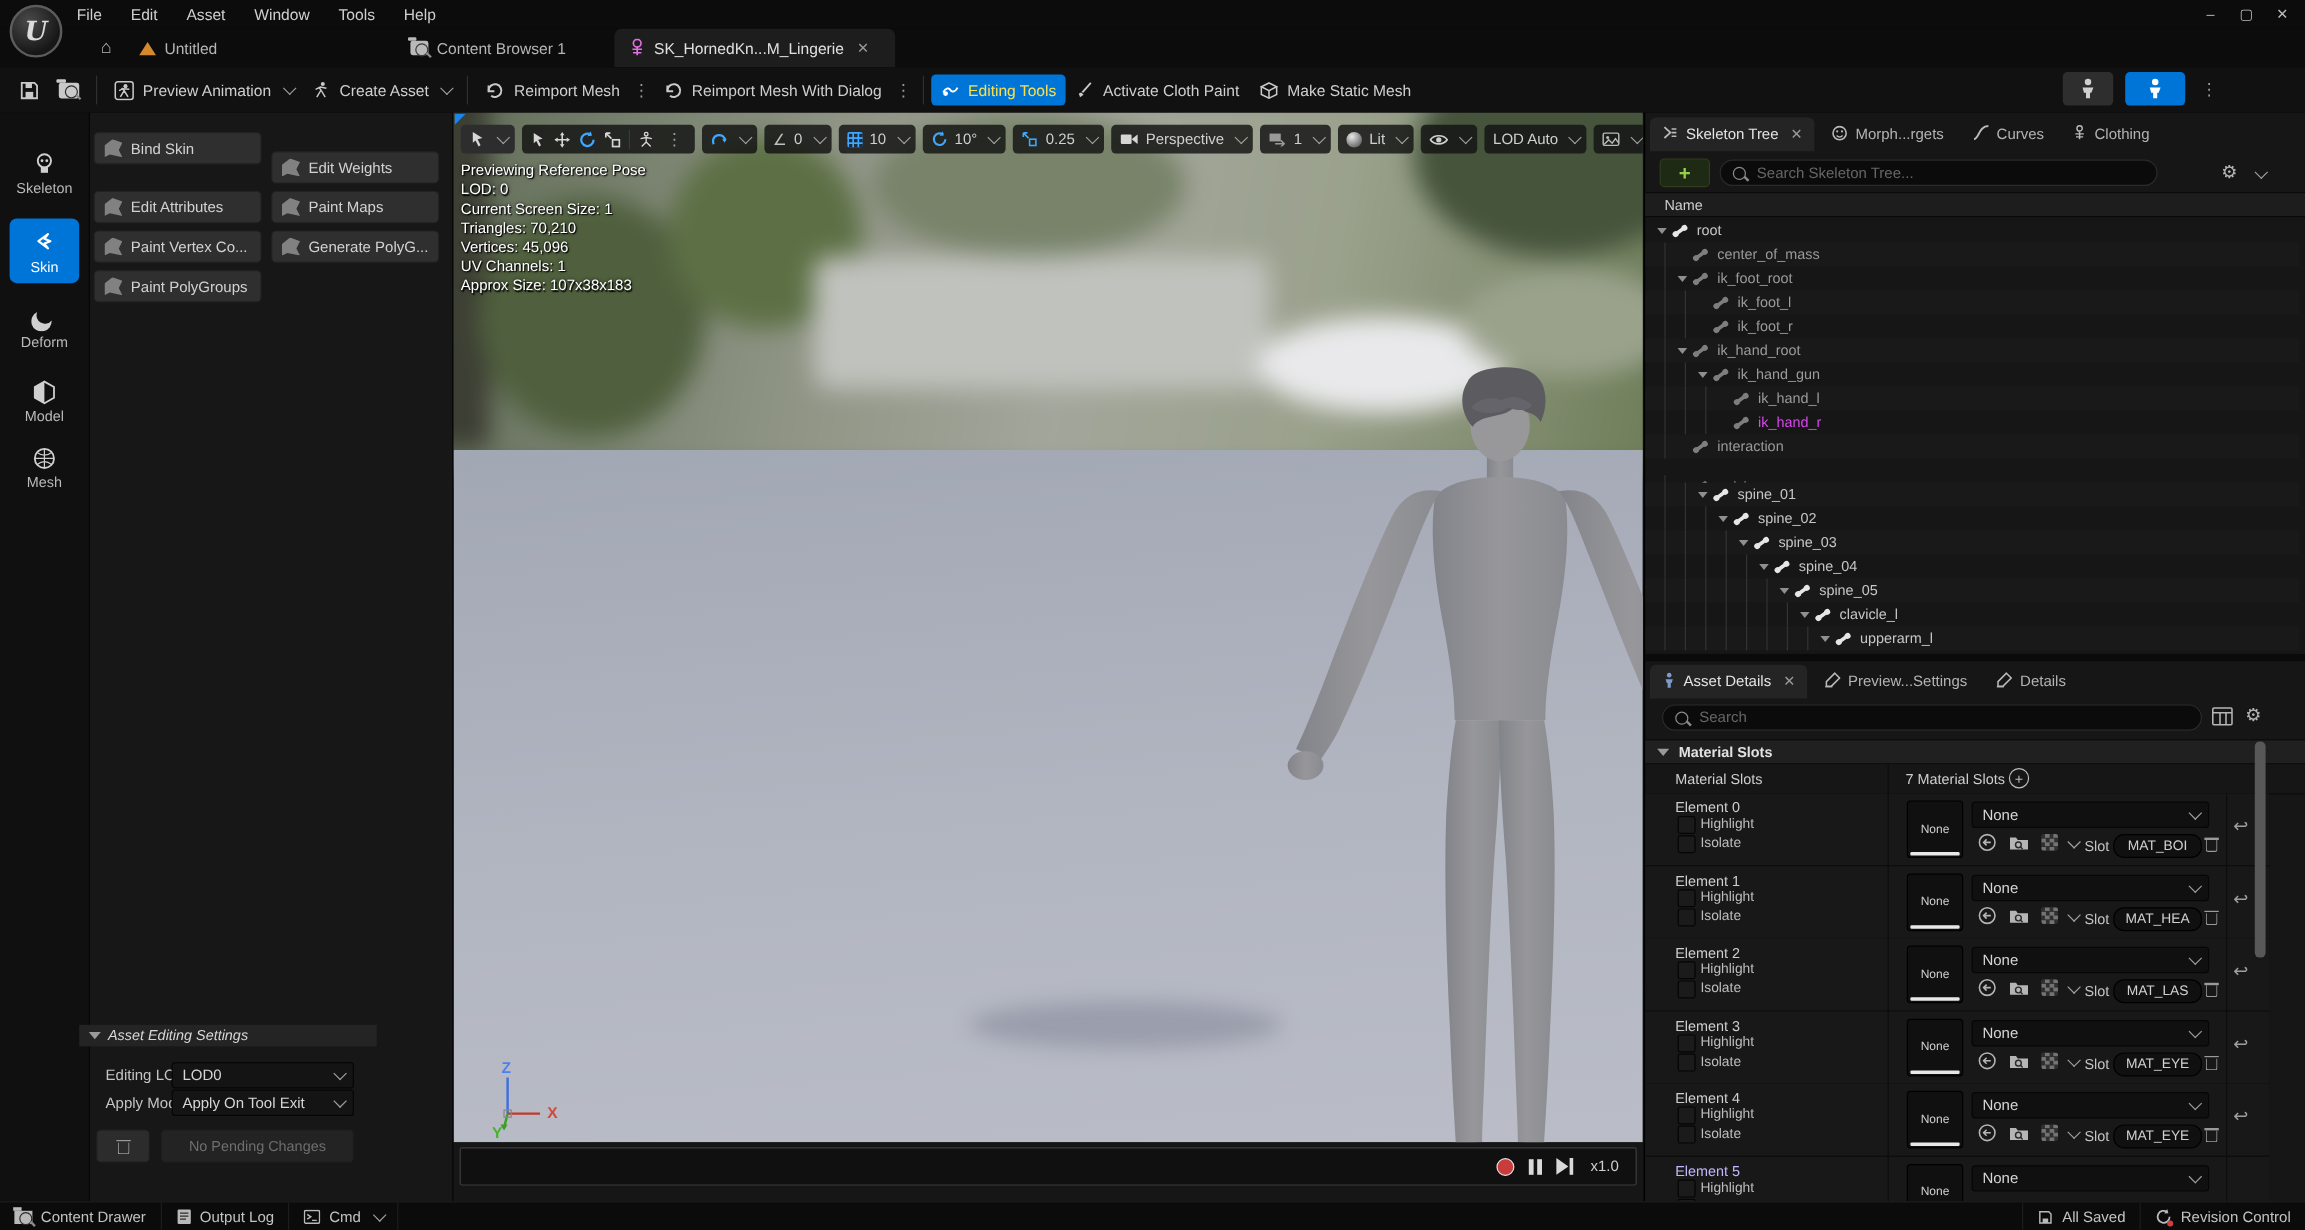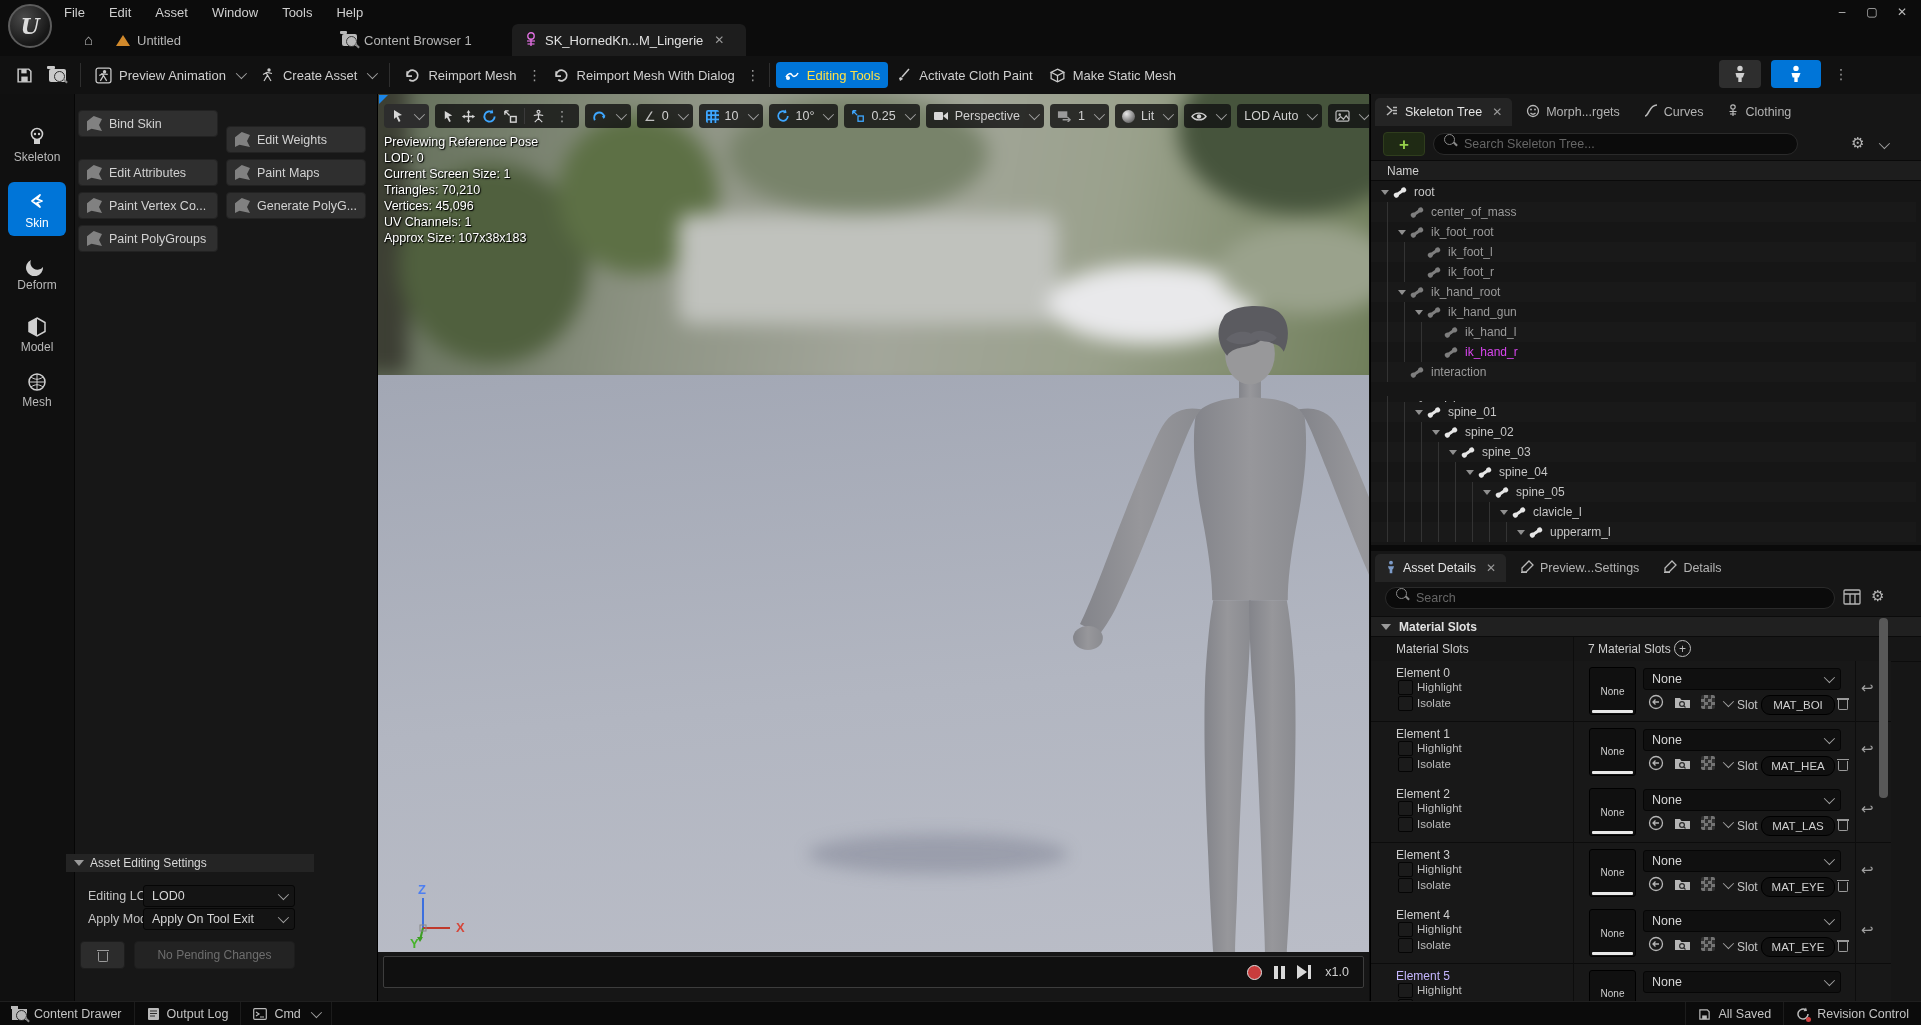--- a/index.html
+++ b/index.html
@@ -37,21 +37,21 @@
   .mode-item{position:absolute;left:8px;width:58px;text-align:center;color:#b9b9b9;font-size:12px;}
   .mode-item .mi{height:26px;display:flex;align-items:center;justify-content:center;color:#cfcfcf;}
   .mode-item.active{background:#0075d8;border-radius:6px;color:#fff;padding:8px 0 6px 0;}
   .mode-item.active .mi{color:#fff;}
   .tool-btn{position:absolute;width:140px;height:27px;background:#2f2f2f;border:1px solid #222;
             border-radius:4px;display:flex;align-items:center;gap:7px;padding:0 8px;box-sizing:border-box;
             color:#d2d2d2;font-size:12.5px;white-space:nowrap;overflow:hidden;}
   .tool-ico{width:15px;height:15px;flex:none;background:#8f8f8f;
             clip-path:polygon(0 35%,45% 0,100% 20%,80% 60%,100% 100%,30% 85%,0 100%);opacity:.85;}
   .aes-header{position:absolute;left:66px;top:760px;width:240px;height:18px;background:#242424;
-              display:flex;align-items:center;gap:6px;padding-left:8px;font-size:12px;color:#d8d8d8;}
+              display:flex;align-items:center;gap:6px;padding-left:8px;font-size:12px;color:#d8d8d8;font-style:italic;}
   .tri-down{width:0;height:0;border-left:5px solid transparent;border-right:5px solid transparent;
             border-top:6px solid #9a9a9a;}
   .aes-label{position:absolute;left:88px;color:#c4c4c4;font-size:12.5px;}
   .dropdown{position:absolute;background:#141414;border:1px solid #060606;border-radius:3px;
             display:flex;align-items:center;padding:0 8px;color:#d6d6d6;font-size:12.5px;box-sizing:border-box;}
   .dropdown .chev{margin-left:auto;}
   .gray-btn{position:absolute;background:#2c2c2c;border:1px solid #1d1d1d;border-radius:4px;
             display:flex;align-items:center;justify-content:center;color:#6e6e6e;box-sizing:border-box;}
   .corner-blue{position:absolute;width:0;height:0;border-top:9px solid #1c86e8;border-right:9px solid transparent;}
 
@@ -80,21 +80,21 @@
   .pause i{width:4px;height:13px;background:#d9d9d9;}
   .step{width:0;height:0;border-top:7px solid transparent;border-bottom:7px solid transparent;
         border-left:10px solid #d9d9d9;position:relative;}
   .step:after{content:"";position:absolute;left:1px;top:-7px;width:3px;height:14px;background:#d9d9d9;}
 
   
   #rightpanel{left:1370px;top:94px;width:551px;height:907px;background:#161616;border-left:1px solid #000;}
   .ptab{height:28px;display:flex;align-items:center;gap:6px;padding:0 10px;color:#b3b3b3;font-size:12.5px;white-space:nowrap;}
   .ptab.active{background:#242424;border-radius:5px 5px 0 0;color:#e4e4e4;}
   .searchpill{position:absolute;height:22px;background:#0b0b0b;border:1px solid #2a2a2a;border-radius:11px;
-              display:flex;gap:7px;padding:0 10px;color:#6f6f6f;font-size:12.5px;box-sizing:border-box;}
+              display:flex;align-items:center;gap:7px;padding:0 10px;color:#6f6f6f;font-size:12.5px;box-sizing:border-box;}
   .mag{width:9px;height:9px;border:1.6px solid #8a8a8a;border-radius:50%;position:relative;flex:none;}
   .mag:after{content:"";position:absolute;left:8px;top:8px;width:5px;height:1.6px;background:#8a8a8a;transform:rotate(45deg);}
   .colhdr{position:absolute;background:#1d1d1d;border-top:1px solid #0a0a0a;border-bottom:1px solid #0a0a0a;
           color:#cecece;display:flex;align-items:center;padding-left:16px;box-sizing:border-box;}
   .trow{position:absolute;left:0;width:545px;height:20px;display:flex;align-items:center;font-size:12px;color:#c6c6c6;}
   .trow:nth-child(even){background:#191919;}
   .tree-tri{width:0;height:0;border-left:4px solid transparent;border-right:4px solid transparent;
             border-top:5px solid #8f8f8f;margin-right:4px;flex:none;}
   .bone{position:relative;width:15px;height:13px;display:inline-block;margin-right:6px;flex:none;}
   .bone i{position:absolute;left:2px;top:5px;width:10px;height:3px;border-radius:2px;transform:rotate(-35deg);}

